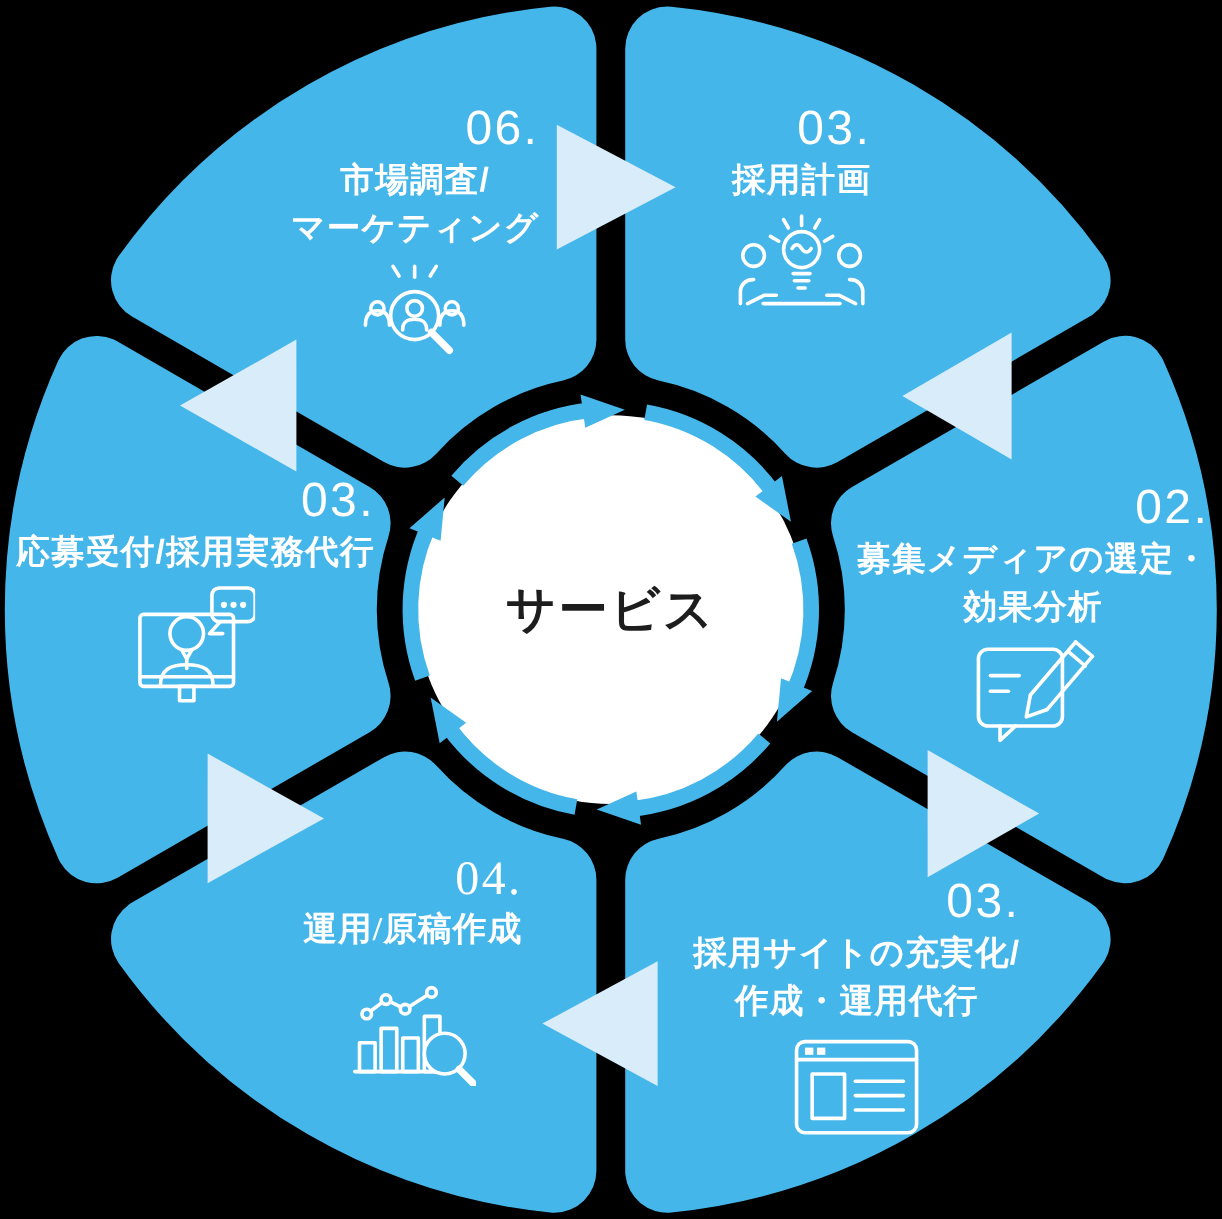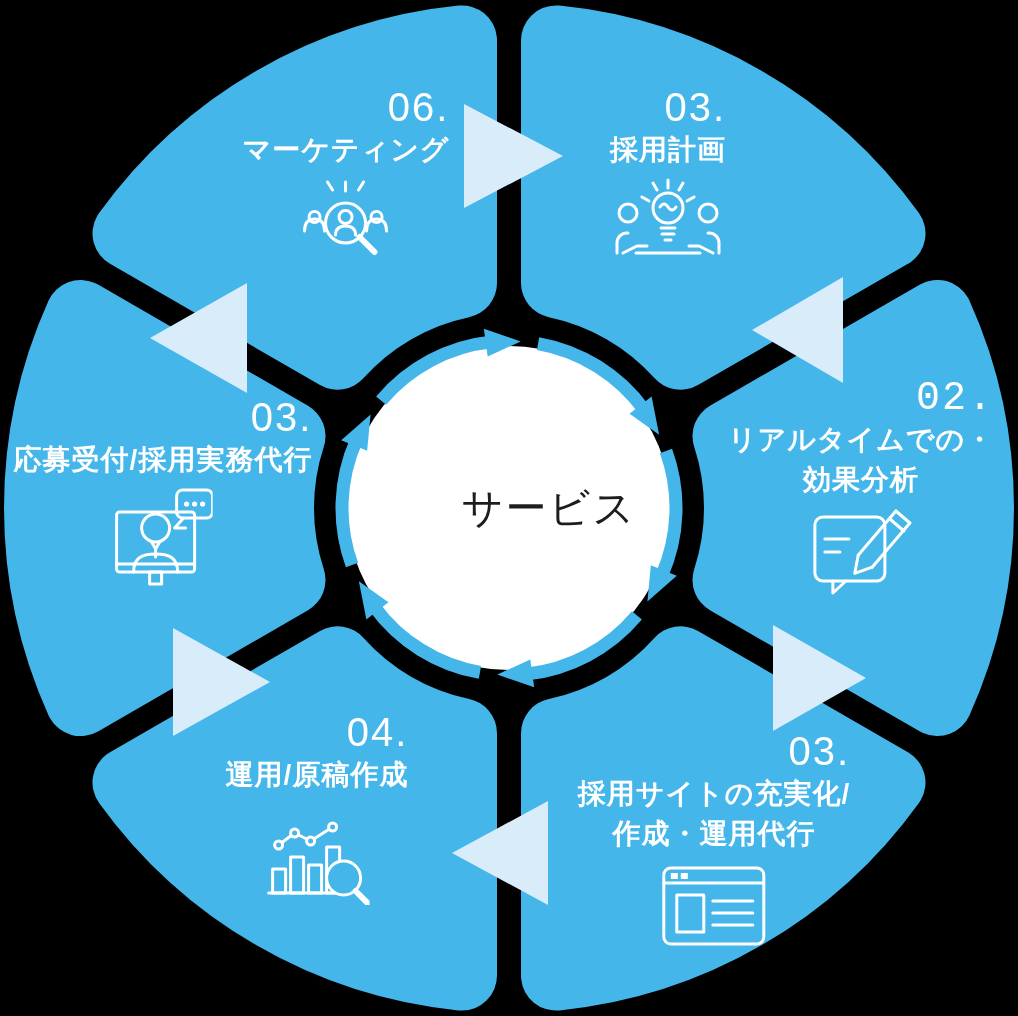--- a/index.html
+++ b/index.html
@@ -11,22 +11,22 @@
   .cyc-arc{fill:none;stroke:#45b6ea;stroke-width:13;}
   .cyc-head{fill:#45b6ea;}
   .seg{position:absolute;transform:translateX(-50%);text-align:center;color:#fff;white-space:nowrap;}
   .seg-number{font-size:40px;line-height:46px;font-weight:300;letter-spacing:2px;color:#fff;text-align:right;}
   .seg-title{font-size:28px;line-height:40px;font-weight:700;letter-spacing:1px;color:#fff;}
   .seg-icon{display:block;margin:6px auto 0;}
   .icon-line{fill:none;stroke:#fff;stroke-width:3;stroke-linecap:round;stroke-linejoin:round;}
   .icon-fillblue{fill:#45b6ea;stroke:#fff;stroke-width:3;}
   .icon-fillwhite{fill:#fff;stroke:none;}
   .center-label{position:absolute;left:509px;top:508px;transform:translate(-50%,-50%);
-                text-align:center;font-size:41px;line-height:49px;font-weight:400;
-                letter-spacing:2px;color:#1d1d1d;white-space:nowrap;margin-left:40px;}
+                text-align:center;font-size:41px;line-height:49px;font-weight:700;
+                letter-spacing:2px;color:#1d1d1d;white-space:nowrap;}
   .m8{margin-top:8px;} .m10{margin-top:10px;}
 </style>
 </head>
 <body>
 
 <div class="stage">
 
   <svg class="base" width="1018" height="1016" viewBox="0 0 1018 1016">
 
     <path class="wedge" d="M 556,282.9 L 556,40.4 A 470 470 0 0 1 890.5,233.5 L 680.5,354.7 A 230 230 0 0 0 556,282.9 Z"></path>
@@ -93,23 +93,23 @@
           <circle cx="40" cy="-13" r="9"></circle>
         <path d="M -51 27 v -10 a 10 10 0 0 1 10 -10 h 1"></path>
         <path d="M 51 27 v -10 a 10 10 0 0 0 -10 -10 h -1"></path>
         <path d="M -45 27 l 14 -7 h 10"></path>
         <path d="M 45 27 l -14 -7 h -10"></path>
         <path d="M -32 27 H 32"></path>
       </g>
     </svg>
   </div>
 
-  <div class="seg" style="left:861px;top:376px;font-family:Liberation Mono, monospace;">
+  <div class="seg" style="left:861px;top:400px;">
     <div class="seg-number">02.</div>
-    <div class="seg-title">リアルタイムでの・</div>
+    <div class="seg-title">募集メディアの選定・</div>
     <div class="seg-title">効果分析</div>
     <svg class="seg-icon" width="108" height="98" viewBox="-54 -49 108 98">
       <g class="icon-line">
         <rect x="-46" y="-40" width="70" height="64" rx="8"></rect>
         <path d="M -28 24 v 12 l 13 -12"></path>
         <path d="M -36 -18 h 24"></path>
           <path d="M -36 -5 h 15"></path>
         <path d="M 35 -46 L 49 -34"></path>
         <path d="M 35 -46 L -2.7 -1.8"></path>
         <path d="M 49 -34 L 11.3 10.2"></path>
@@ -130,21 +130,21 @@
         <rect x="-37" y="-11" width="27" height="37"></rect>
         <path d="M -1 -5 H 39"></path>
           <path d="M -1 7 H 39"></path>
           <path d="M -1 19 H 39"></path>
       </g>
       <rect class="icon-fillwhite" x="-43" y="-33" width="7" height="6"></rect>
       <rect class="icon-fillwhite" x="-33" y="-33" width="7" height="6"></rect>
     </svg>
   </div>
 
-  <div class="seg" style="left:317px;top:709px;">
+  <div class="seg" style="left:344px;top:709px;font-family:Liberation Serif, serif;">
     <div class="seg-number">04.</div>
     <div class="seg-title">運用/原稿作成</div>
     <svg class="seg-icon" width="106" height="104" viewBox="-53 -52 106 104">
       <g class="icon-line">
         <path d="M -48 40 H 26"></path>
         <rect x="-44" y="16" width="13" height="24"></rect>
         <rect x="-26" y="4" width="13" height="36"></rect>
         <rect x="-8" y="12" width="13" height="28"></rect>
         <rect x="10" y="-6" width="13" height="46"></rect>
         <path d="M -38 -8 L -22 -20 L -6 -12 L 16 -26"></path>
@@ -174,20 +174,21 @@
         <rect x="-13" y="30" width="12" height="12"></rect>
       </g>
       <circle class="icon-fillwhite" cx="24" cy="-38" r="2.6"></circle>
       <circle class="icon-fillwhite" cx="32" cy="-38" r="2.6"></circle>
       <circle class="icon-fillwhite" cx="40" cy="-38" r="2.6"></circle>
     </svg>
   </div>
 
   <div class="seg" style="left:346px;top:84px;">
     <div class="seg-number">06.</div>
+    <div class="seg-title">市場調査/</div>
     <div class="seg-title">マーケティング</div>
     <svg class="seg-icon m8" width="98" height="92" viewBox="-49 -48 98 92">
       <g class="icon-line">
         <path d="M -13 -36 l -5 -8"></path>
           <path d="M 0 -35 v -9"></path>
           <path d="M 13 -36 l 5 -8"></path>
         <circle cx="-31" cy="-9" r="5.5"></circle>
         <path d="M -41 5 c 0 -9 4 -12 10 -12 c 6 0 10 3 10 12"></path>
         <circle cx="31" cy="-9" r="5.5"></circle>
         <path d="M 21 5 c 0 -9 4 -12 10 -12 c 6 0 10 3 10 12"></path>

